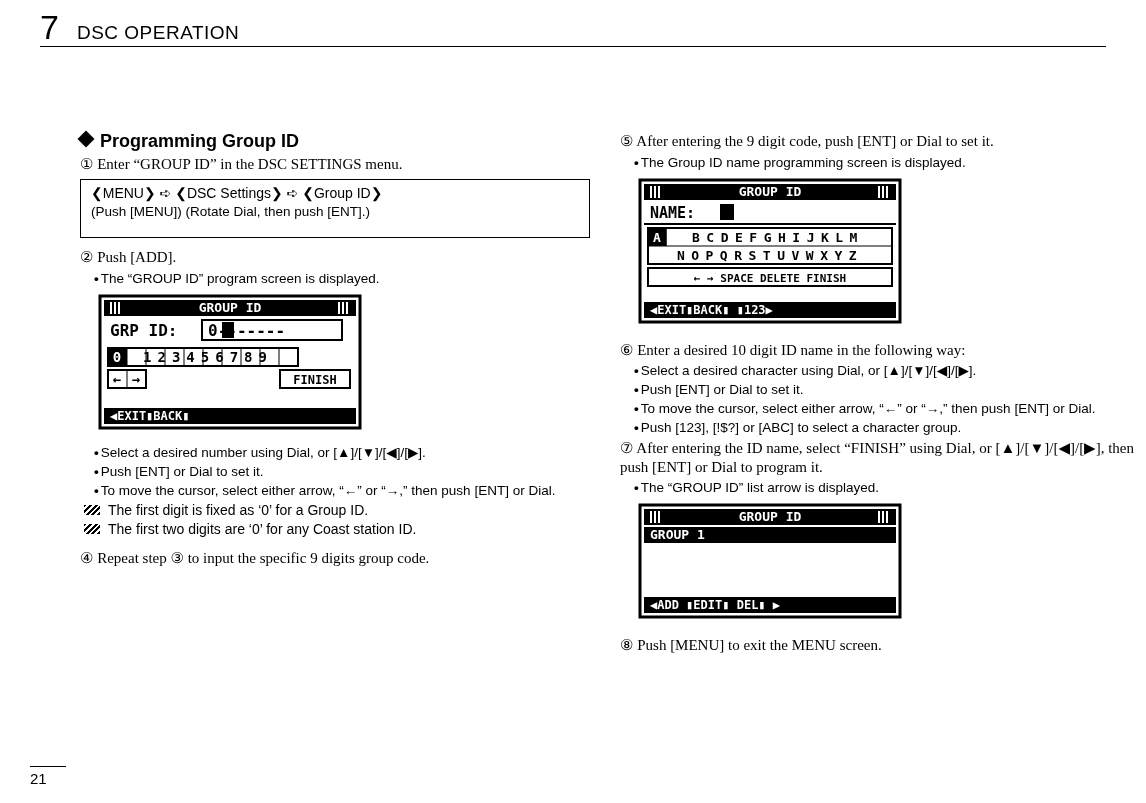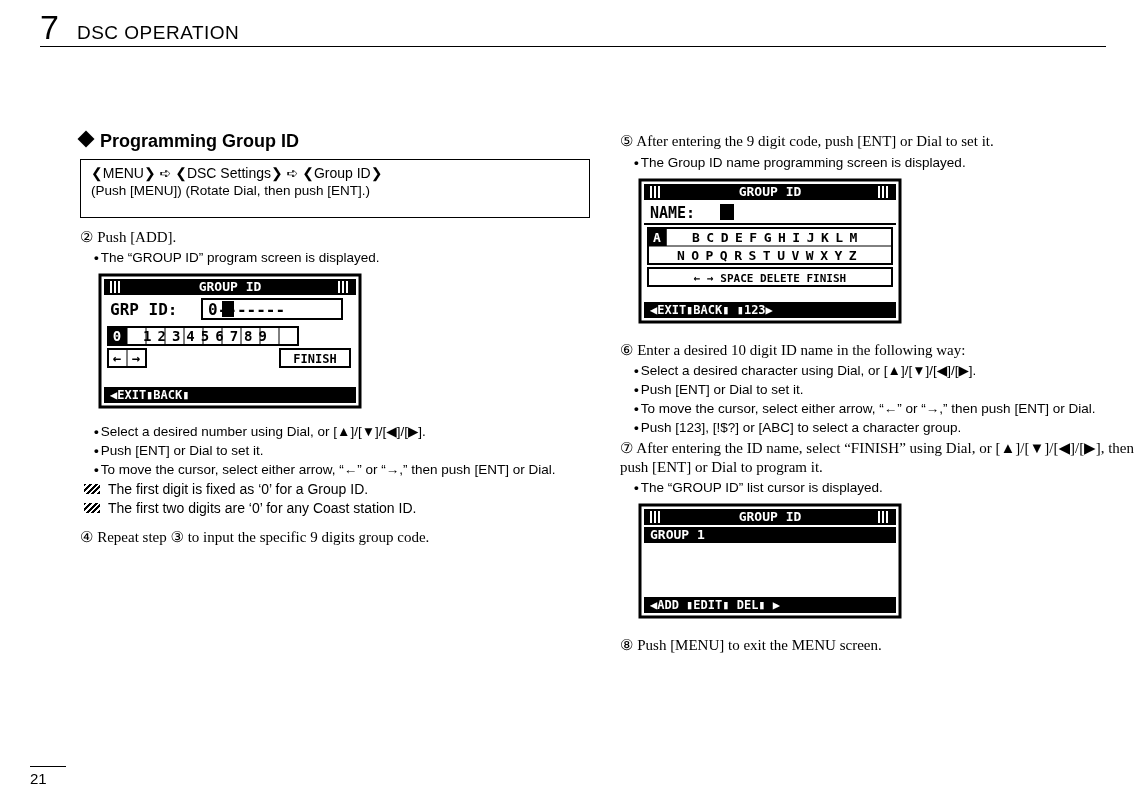--- a/index.html
+++ b/index.html
@@ -127,20 +127,21 @@
   </div>
   <div class="chapter-rule"></div>
 
   <div class="columns">
 
     <div class="col">
       <h2 class="section">
         <span class="diamond"></span><span>Programming Group ID</span>
       </h2>
 
+      <p class="step"><span class="circled">① Enter “GROUP ID” in the DSC SETTINGS menu.</span></p>
 
       <div class="menu-box">
         <div>❮MENU❯   ➪   ❮DSC Settings❯   ➪   ❮Group ID❯</div>
         <div class="line2">(Push [MENU])       (Rotate Dial, then push [ENT].)</div>
       </div>
 
       <p class="step"><span class="circled">② Push [ADD].</span></p>
       <p class="bullet-line"><span class="dot">•</span><span>The “GROUP ID” program screen is displayed.</span></p>
 
       <div class="lcd-wrap">
@@ -241,21 +242,21 @@
         </svg>
       </div>
 
       <p class="step"><span class="circled">⑥ Enter a desired 10 digit ID name in the following way:</span></p>
       <p class="bullet-line"><span class="dot">•</span><span>Select a desired character using Dial, or [▲]/[▼]/[◀]/[▶].</span></p>
       <p class="bullet-line"><span class="dot">•</span><span>Push [ENT] or Dial to set it.</span></p>
       <p class="bullet-line"><span class="dot">•</span><span>To move the cursor, select either arrow, “←” or “→,” then push [ENT] or Dial.</span></p>
       <p class="bullet-line"><span class="dot">•</span><span>Push [123], [!$?] or [ABC] to select a character group.</span></p>
 
       <p class="step"><span class="circled">⑦ After entering the ID name, select “FINISH” using Dial, or [▲]/[▼]/[◀]/[▶], then push [ENT] or Dial to program it.</span></p>
-      <p class="bullet-line"><span class="dot">•</span><span>The “GROUP ID” list cursor is displayed.</span></p>
+      <p class="bullet-line"><span class="dot">•</span><span>The “GROUP ID” list arrow is displayed.</span></p>
 
       <div class="lcd-wrap">
         <svg class="lcd" width="300" height="120" viewBox="0 0 300 120">
           <rect x="20" y="2" width="260" height="112" fill="#fff" stroke="#000" stroke-width="3"></rect>
           <rect x="24" y="6" width="252" height="16" fill="#000"></rect>
           <g fill="#fff">
             <rect x="30" y="8" width="2" height="12"></rect>
               <rect x="34" y="8" width="2" height="12"></rect>
               <rect x="38" y="8" width="2" height="12"></rect>
             <rect x="258" y="8" width="2" height="12"></rect>

